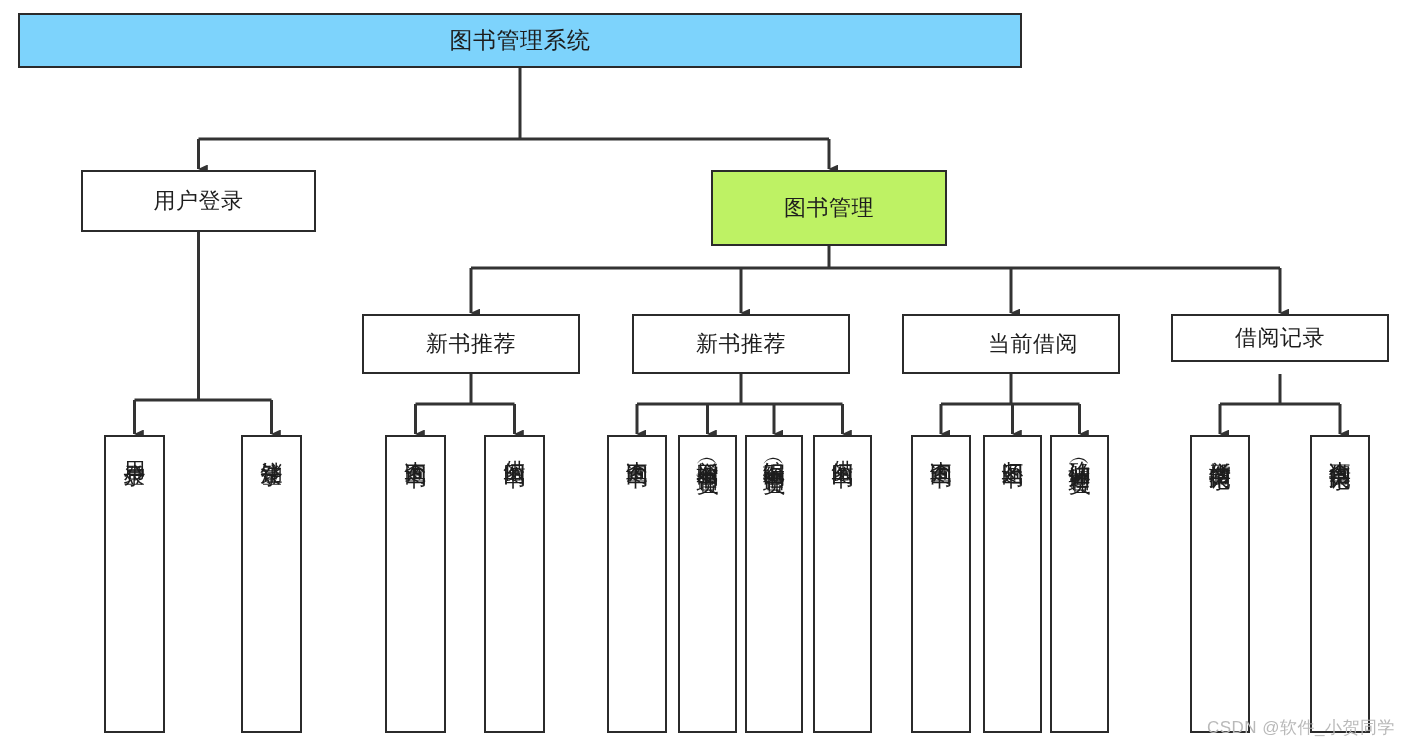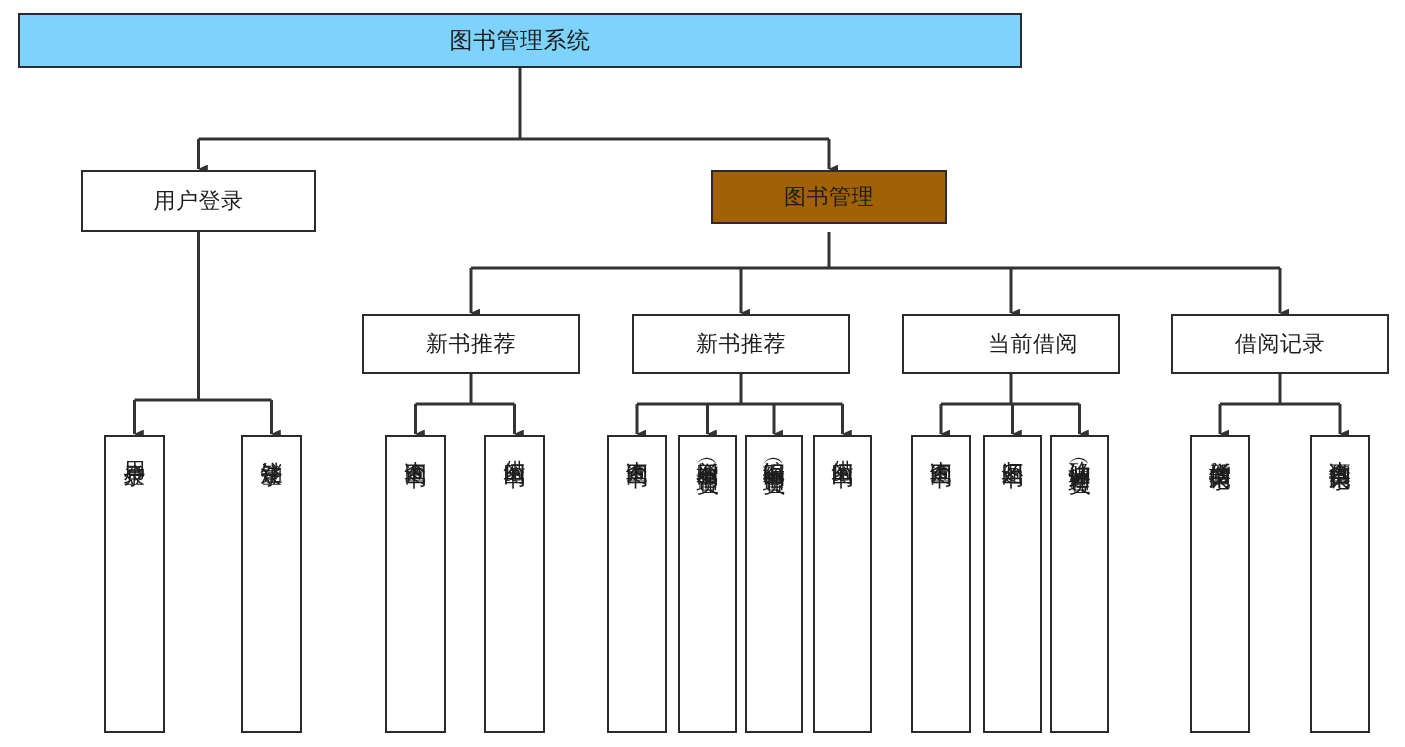--- a/index.html
+++ b/index.html
@@ -111,33 +111,33 @@
       </g>
   </svg>
 
   <div id="nodes">
       <div class="node root" style="left: 18px; top: 13px; width: 1004px; height: 55px; border-color: rgb(43, 43, 43); background: #7dd3fc;">
         <span class="label" style="color: rgb(29, 29, 29);">图书管理系统</span>
       </div>
       <div class="node" style="left: 81px; top: 170px; width: 235px; height: 62px; border-color: rgb(43, 43, 43); background: rgb(255, 255, 255);">
         <span class="label" style="color: rgb(29, 29, 29);">用户登录</span>
       </div>
-      <div class="node" style="left: 711px; top: 170px; width: 236px; height: 54px; border-color: rgb(43, 43, 43); background: #a16207;">
+      <div class="node" style="left: 711px; top: 170px; width: 236px; height: 76px; border-color: rgb(43, 43, 43); background: #bef264;">
         <span class="label" style="color: rgb(29, 29, 29);">图书管理</span>
       </div>
       <div class="node" style="left: 362px; top: 314px; width: 218px; height: 60px; border-color: rgb(43, 43, 43); background: rgb(255, 255, 255);">
         <span class="label" style="color: rgb(29, 29, 29);">新书推荐</span>
       </div>
       <div class="node" style="left: 632px; top: 314px; width: 218px; height: 60px; border-color: rgb(43, 43, 43); background: rgb(255, 255, 255);">
         <span class="label" style="color: rgb(29, 29, 29);">新书推荐</span>
       </div>
       <div class="node" style="left: 902px; top: 314px; width: 218px; height: 60px; border-color: rgb(43, 43, 43); background: rgb(255, 255, 255);">
         <span class="label" style="color: rgb(29, 29, 29); margin-left: 44px;">当前借阅</span>
       </div>
-      <div class="node" style="left: 1171px; top: 314px; width: 218px; height: 60px; border-color: rgb(43, 43, 43); background: rgb(255, 255, 255);">
+      <div class="node" style="left: 1171px; top: 314px; width: 218px; height: 48px; border-color: rgb(43, 43, 43); background: rgb(255, 255, 255);">
         <span class="label" style="color: rgb(29, 29, 29);">借阅记录</span>
       </div>
       <div class="node leaf" style="left: 104px; top: 435px; width: 61px; height: 298px; border-color: rgb(43, 43, 43); background: rgb(255, 255, 255);">
         <span class="label" style="color: rgb(29, 29, 29);">用户登录</span>
       </div>
       <div class="node leaf" style="left: 241px; top: 435px; width: 61px; height: 298px; border-color: rgb(43, 43, 43); background: rgb(255, 255, 255);">
         <span class="label" style="color: rgb(29, 29, 29);">注销登录</span>
       </div>
       <div class="node leaf" style="left: 385px; top: 435px; width: 61px; height: 298px; border-color: rgb(43, 43, 43); background: rgb(255, 255, 255);">
         <span class="label" style="color: rgb(29, 29, 29);">查询图书</span>
@@ -167,13 +167,14 @@
         <span class="label" style="color: rgb(29, 29, 29);">确认归还（管理员）</span>
       </div>
       <div class="node leaf" style="left: 1190px; top: 435px; width: 60px; height: 298px; border-color: rgb(43, 43, 43); background: rgb(255, 255, 255);">
         <span class="label" style="color: rgb(29, 29, 29);">新增借阅记录</span>
       </div>
       <div class="node leaf" style="left: 1310px; top: 435px; width: 60px; height: 298px; border-color: rgb(43, 43, 43); background: rgb(255, 255, 255);">
         <span class="label" style="color: rgb(29, 29, 29);">查询借阅记录</span>
       </div>
     </div>
 
+  <div class="watermark">CSDN @软件_小贺同学</div>
 </div>
 
 </body></html>

